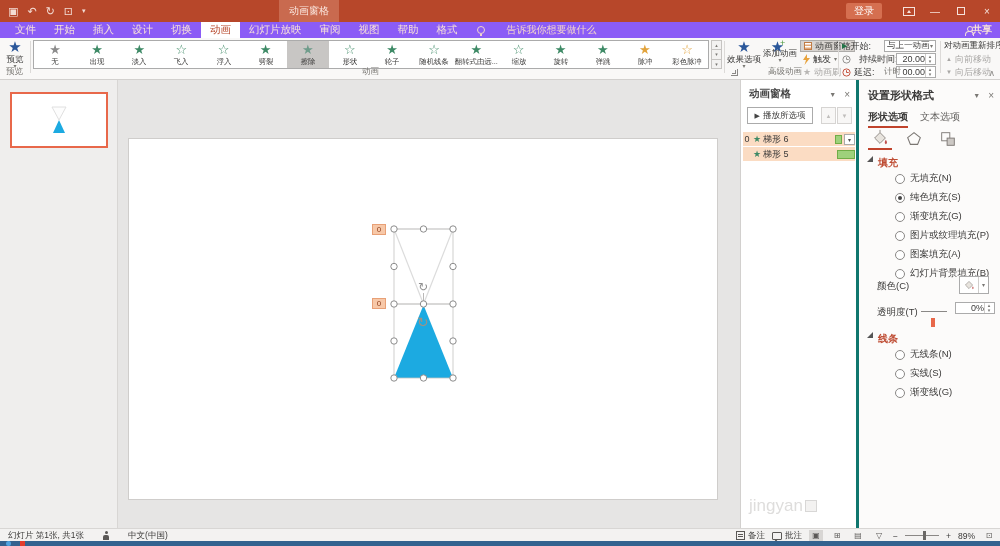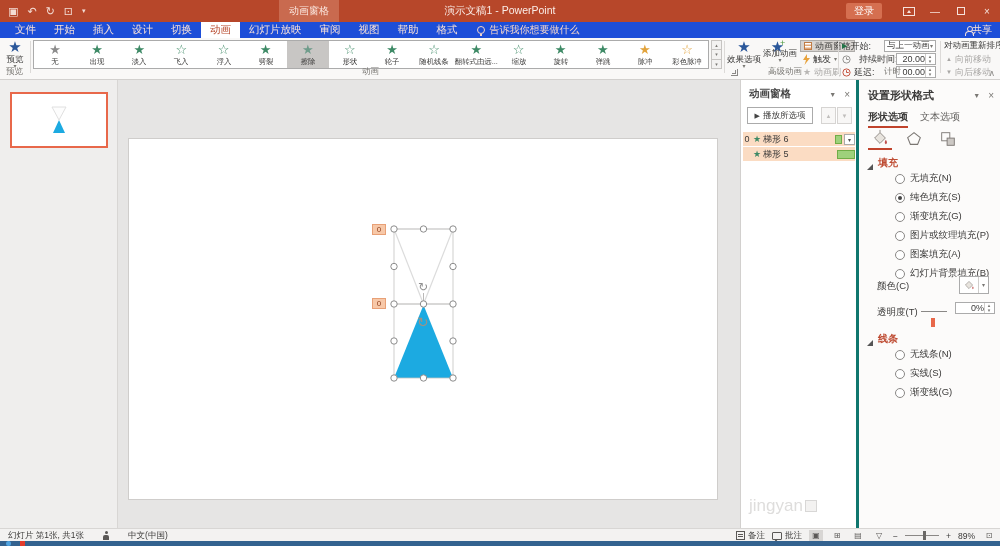--- a/index.html
+++ b/index.html
@@ -12,28 +12,28 @@
   .qat span{cursor:default;}
   .ctx-tool{position:absolute;left:279px;top:0;width:60px;height:22px;background:#C96A4F;color:#FBE8E1;font-size:10px;display:flex;align-items:center;justify-content:center;}
   .win-title{position:absolute;left:380px;top:0;width:240px;height:22px;display:flex;align-items:center;justify-content:center;font-size:10.5px;color:#FAEDE8;}
   .win-right{position:absolute;right:0;top:0;height:22px;display:flex;align-items:center;gap:0;}
   .login-btn{background:#D56F50;color:#fff;font-size:10px;padding:1px 8px;border-radius:2px;margin-right:14px;}
   .winbtn{width:26px;height:22px;display:flex;align-items:center;justify-content:center;color:#F6E3DC;font-size:10px;}
   .winbtn .box{width:8px;height:8px;border:1px solid #F6E3DC;display:inline-block;}
   .ribbonopt{width:12px;height:9px;border:1px solid #F6E3DC;display:inline-block;position:relative;}
   .ribbonopt::after{content:"";position:absolute;left:3px;top:2px;border-left:2px solid transparent;border-right:2px solid transparent;border-bottom:3px solid #F6E3DC;}
   
-  .tabrow{position:absolute;left:0;top:22px;width:1000px;height:16px;background:#1d4ed8;display:flex;align-items:stretch;}
+  .tabrow{position:absolute;left:0;top:22px;width:1000px;height:16px;background:#8b5cf6;display:flex;align-items:stretch;}
   .tabs{display:flex;padding-left:6px;}
   .tab{padding:0 9px;display:flex;align-items:center;color:#F6E0D8;font-size:10.5px;white-space:nowrap;}
   .tab.active{background:#fff;color:#B7472A;}
-  .tellme{display:flex;align-items:center;gap:5px;color:#F2D5CB;font-size:10px;margin-left:10px;}
+  .tellme{display:flex;align-items:center;gap:22px;color:#F2D5CB;font-size:10px;margin-left:10px;}
   .bulb{width:8px;height:8px;border:1px solid #F2D5CB;border-radius:50%;position:relative;}
   .bulb::after{content:"";position:absolute;left:2px;top:7px;width:2px;height:2px;background:#F2D5CB;}
-  .share-box{position:absolute;right:8px;top:0;height:16px;display:flex;align-items:center;gap:0;color:#F6E0D8;font-size:10px;}
+  .share-box{position:absolute;right:8px;top:0;height:16px;display:flex;align-items:center;gap:0;color:#F6E0D8;font-size:10px;font-weight:bold;}
   .person{width:7px;height:9px;position:relative;}
   .person::before{content:"";position:absolute;left:1.5px;top:0;width:4px;height:4px;border:1px solid #F6E0D8;border-radius:50%;}
   .person::after{content:"";position:absolute;left:0;top:5px;width:7px;height:4px;border:1px solid #F6E0D8;border-bottom:none;border-radius:4px 4px 0 0;}
   
   .ribbon{position:absolute;left:0;top:38px;width:1000px;height:42px;background:#F9F8F7;border-bottom:1px solid #D2D0CE;}
   .vdiv{position:absolute;top:3px;height:32px;width:1px;background:#DCDAD8;}
   .grouplabel{position:absolute;bottom:1px;font-size:8.5px;color:#7A7874;white-space:nowrap;}
   .bigbtn{position:absolute;top:1px;width:34px;height:36px;display:flex;flex-direction:column;align-items:center;justify-content:flex-start;font-size:8.5px;color:#3B3A39;text-align:center;line-height:9px;}
   .bigstar{font-size:15px;line-height:16px;color:#3C66A4;}
   .tinycaret{font-size:6px;color:#7A7874;line-height:5px;}
@@ -81,21 +81,21 @@
   
   .fmt{position:absolute;left:856px;top:0;width:144px;height:448px;background:#FCFBFA;border-left:3px solid #0f766e;font-size:10px;}
   .fmt-head{position:absolute;left:0;top:8px;width:100%;display:flex;align-items:center;}
   .fmt-title{font-size:11px;font-weight:bold;color:#3B3A39;padding-left:9px;flex:1;}
   .ptabs{position:absolute;left:9px;top:30px;display:flex;gap:12px;font-size:10px;color:#605E5C;}
   .ptab{padding-bottom:2px;}
   .ptab.active{color:#3B3A39;font-weight:bold;border-bottom:2px solid #C0432C;}
   .fmt-icons{position:absolute;left:9px;top:48px;display:flex;gap:10px;}
   .fmt-ico{width:24px;height:22px;display:flex;align-items:center;justify-content:center;}
   .fmt-ico.active{border-bottom:2px solid #C0432C;}
-  .sect{position:absolute;left:8px;display:flex;align-items:flex-end;gap:5px;color:#BE4B32;font-weight:bold;font-size:10px;}
+  .sect{position:absolute;left:8px;display:flex;align-items:flex-start;gap:5px;color:#BE4B32;font-weight:bold;font-size:10px;}
   .coll{width:0;height:0;border-bottom:6px solid #555;border-left:6px solid transparent;}
   .opt{position:absolute;left:18px;display:flex;align-items:center;gap:5px;color:#3B3A39;font-size:9.5px;white-space:nowrap;}
   .radio{width:10px;height:10px;border:1px solid #8A8886;border-radius:50%;background:#fff;position:relative;flex:none;}
   .opt.sel .radio::after{content:"";position:absolute;left:2px;top:2px;width:4px;height:4px;border-radius:50%;background:#444;}
   .lblrow{position:absolute;left:18px;color:#3B3A39;font-size:9.5px;}
   .colorbtn{position:absolute;display:flex;align-items:center;border:1px solid #ABABAB;background:#fff;height:18px;padding:0 3px;gap:3px;}
   .slider{position:absolute;height:10px;display:flex;align-items:center;}
   .slider .track{width:26px;height:1px;background:#8A8886;}
   .slider .thumb{width:4px;height:9px;background:#777;margin-right:2px;}
   
@@ -123,21 +123,20 @@
 
   <div class="titlebar">
     <div class="qat">
       <span>▣</span>
       <span>↶</span>
       <span>↻</span>
       <span>⊡</span>
       <span style="font-size:7px;">▾</span>
     </div>
     <div class="ctx-tool">动画窗格</div>
-    <div class="win-title">演示文稿1 - PowerPoint</div>
     <div class="win-right">
       <span class="login-btn">登录</span>
       <span class="winbtn">
           <span class="ribbonopt"></span>
         </span>
       <span class="winbtn">—</span>
       <span class="winbtn">
           <span class="box"></span>
         </span>
       <span class="winbtn">×</span>

